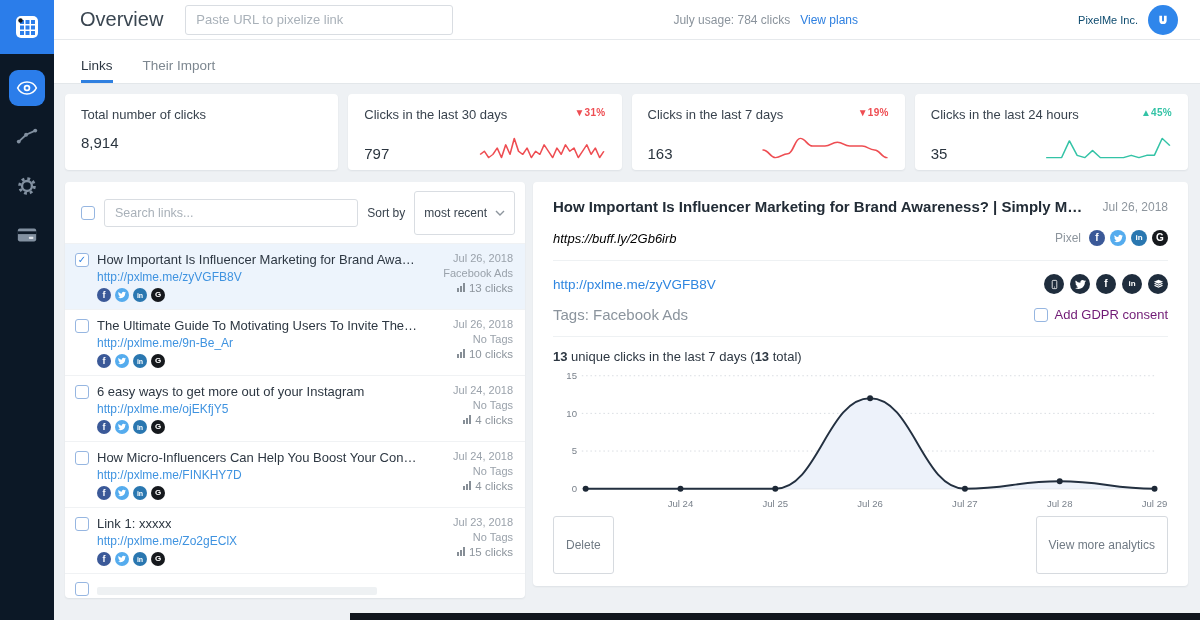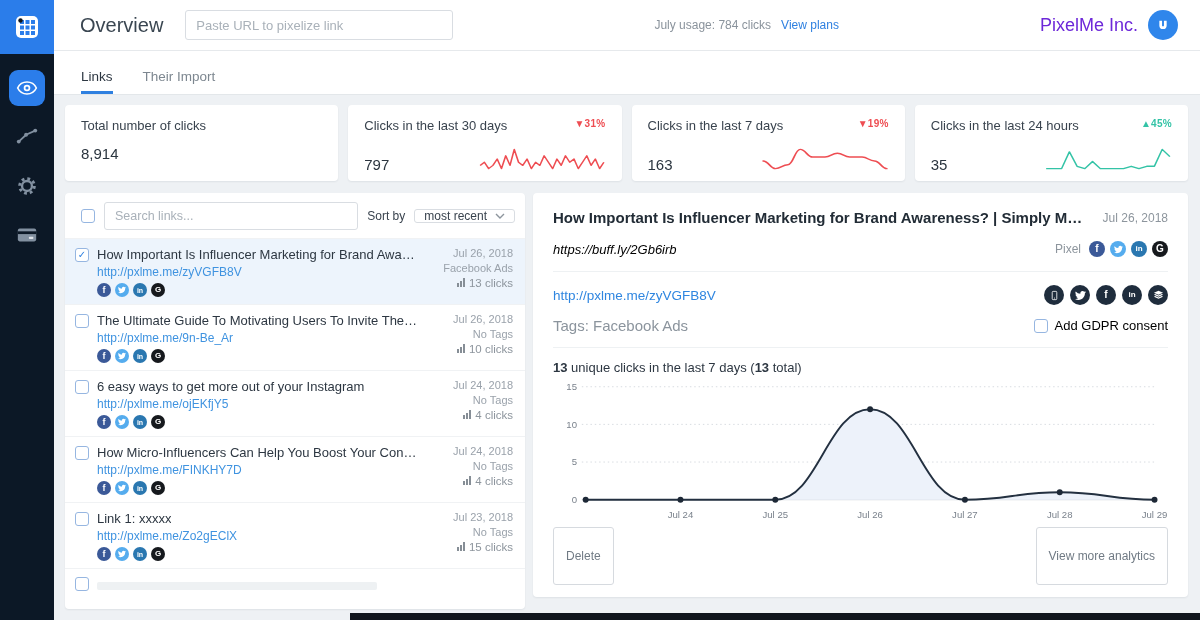--- a/index.html
+++ b/index.html
@@ -8,29 +8,29 @@
 
   
   .sidebar { width:54px; flex:none; background:#0c1826; display:flex; flex-direction:column; align-items:center; }
   .logo-tile { width:54px; height:54px; background:#2b7dea; display:flex; align-items:center; justify-content:center; cursor:pointer; }
   .side-nav { display:flex; flex-direction:column; align-items:center; gap:13px; padding-top:16px; }
   .side-item { width:36px; height:36px; border-radius:9px; display:flex; align-items:center; justify-content:center; cursor:pointer; }
   .side-item.active { background:#2b7dea; }
 
   
   .main { flex:1; display:flex; flex-direction:column; min-width:0; }
-  header { height:51px; background:#fff; border-bottom:1px solid #e6e9ec; display:flex; align-items:center; padding:0 22px 0 26px; flex:none; }
+  header { height:40px; background:#fff; border-bottom:1px solid #e6e9ec; display:flex; align-items:center; padding:0 22px 0 26px; flex:none; }
   .page-title { font-size:20px; font-weight:400; color:#3a4651; margin-right:22px; }
   .url-input { width:268px; height:30px; border:1px solid #d9dde2; border-radius:3px; padding:0 10px; font-size:13px; color:#333; outline:none; font-family:inherit; }
   .url-input::placeholder { color:#a9b1b9; }
   .usage-group { margin-left:auto; display:flex; align-items:center; gap:10px; }
   .usage-text { font-size:12px; color:#8a939c; }
   .view-plans { font-size:12px; color:#2f80e0; text-decoration:none; cursor:pointer; }
   .account-group { margin-left:auto; display:flex; align-items:center; gap:10px; }
-  .account-name { font-size:18px; color:#6d28d9; }
+  .account-name { font-size:11px; color:#0c4a6e; }
   .avatar { width:30px; height:30px; border-radius:50%; background:#2f86eb; display:flex; align-items:center; justify-content:center; cursor:pointer; }
 
   .tabbar { height:44px; background:#fff; border-bottom:1px solid #e3e7ea; display:flex; align-items:flex-end; padding:0 0 0 27px; gap:30px; flex:none; }
   .tab { font-size:13.5px; color:#7d8790; padding-bottom:10px; cursor:pointer; }
   .tab.active { color:#2d3742; border-bottom:3px solid #2f80e0; padding-bottom:7px; }
 
   .content { flex:1; padding:10px 12px 0 11px; min-height:0; }
 
   
   .stats-row { display:flex; gap:10px; margin-bottom:12px; }
@@ -48,21 +48,21 @@
   .list-panel { width:460px; flex:none; background:#fff; border-radius:4px; box-shadow:0 1px 2px rgba(20,30,40,.07); height:416px; overflow:hidden; }
   .detail-panel { flex:1; background:#fff; border-radius:4px; box-shadow:0 1px 2px rgba(20,30,40,.07); height:404px; padding:16px 20px 12px; min-width:0; }
 
   
   .list-toolbar { display:flex; align-items:center; gap:9px; padding:9px 10px 8px 16px; }
   .cbx { width:14px; height:14px; border:1px solid #96b6e1; border-radius:3px; background:#fff; display:inline-flex; align-items:center; justify-content:center; font-size:10px; line-height:1; color:#2f80e0; flex:none; cursor:pointer; }
   .cbx.checked::after { content:"✓"; }
   .search-input { flex:1; height:28px; border:1px solid #d9dde2; border-radius:3px; padding:0 10px; font-size:12.5px; color:#333; outline:none; font-family:inherit; min-width:0; }
   .search-input::placeholder { color:#a9b1b9; }
   .sort-label { font-size:12px; color:#39434e; white-space:nowrap; }
-  .sort-select { height:14px; border:1px solid #d9dde2; border-radius:3px; padding:0 9px; font-size:12px; color:#39434e; display:flex; align-items:center; gap:8px; cursor:pointer; white-space:nowrap; }
+  .sort-select { height:44px; border:1px solid #d9dde2; border-radius:3px; padding:0 9px; font-size:12px; color:#39434e; display:flex; align-items:center; gap:8px; cursor:pointer; white-space:nowrap; }
 
   
   .link-row { display:flex; justify-content:space-between; padding:8px 12px 7px 10px; border-top:1px solid #f0f2f4; cursor:pointer; }
   .link-row.selected { background:#edf4fc; }
   .row-main { flex:1; min-width:0; }
   .row-line1 { display:flex; align-items:center; gap:8px; }
   .row-title { font-size:13px; color:#2d3742; white-space:nowrap; overflow:hidden; text-overflow:ellipsis; }
   .row-url { font-size:12px; color:#3f93e0; text-decoration:none; display:block; margin:3px 0 4px 22px; cursor:pointer; }
   .row-icons { display:flex; gap:4px; margin-left:22px; }
   .row-side { flex:none; width:95px; text-align:right; display:flex; flex-direction:column; gap:3px; align-items:flex-end; }
@@ -95,21 +95,21 @@
   .detail-src { font-size:13px; color:#000000; flex:1;font-style:italic; }
   .pixel-group { display:flex; align-items:center; gap:5px; }
   .pixel-label { font-size:12px; color:#8d959d; margin-right:3px; }
   .detail-div { border-top:1px solid #eef1f3; }
   .short-row { display:flex; align-items:center; justify-content:space-between; padding:13px 0 12px; }
   .short-url { font-size:13.5px; color:#2f86e0; text-decoration:none; cursor:pointer; }
   .dark-icons { display:flex; gap:6px; }
   .tags-row { display:flex; align-items:center; justify-content:space-between; padding-bottom:13px; }
   .tags-text { font-size:15px; color:#8b949d; }
   .gdpr { display:flex; align-items:center; gap:7px; }
-  .gdpr-label { font-size:13px; color:#000000; }
+  .gdpr-label { font-size:13px; color:#701a75; }
   .summary { padding:12px 0 2px; font-size:13px; color:#2d3742; }
   .summary b { font-weight:bold; }
   .main-chart { width:100%; height:148px; display:block; }
   .detail-actions { display:flex; justify-content:space-between; margin-top:2px; }
   .ghost-btn { background:#fff; border:1px solid #d6dadf; border-radius:3px; padding:21px 12px; font-size:12px; color:#707a84; cursor:pointer; font-family:inherit; }
 
   .bottom-strip { position:absolute; left:350px; right:0; bottom:0; height:7px; background:#10151c; }
 </style>
 </head>
 <body>

